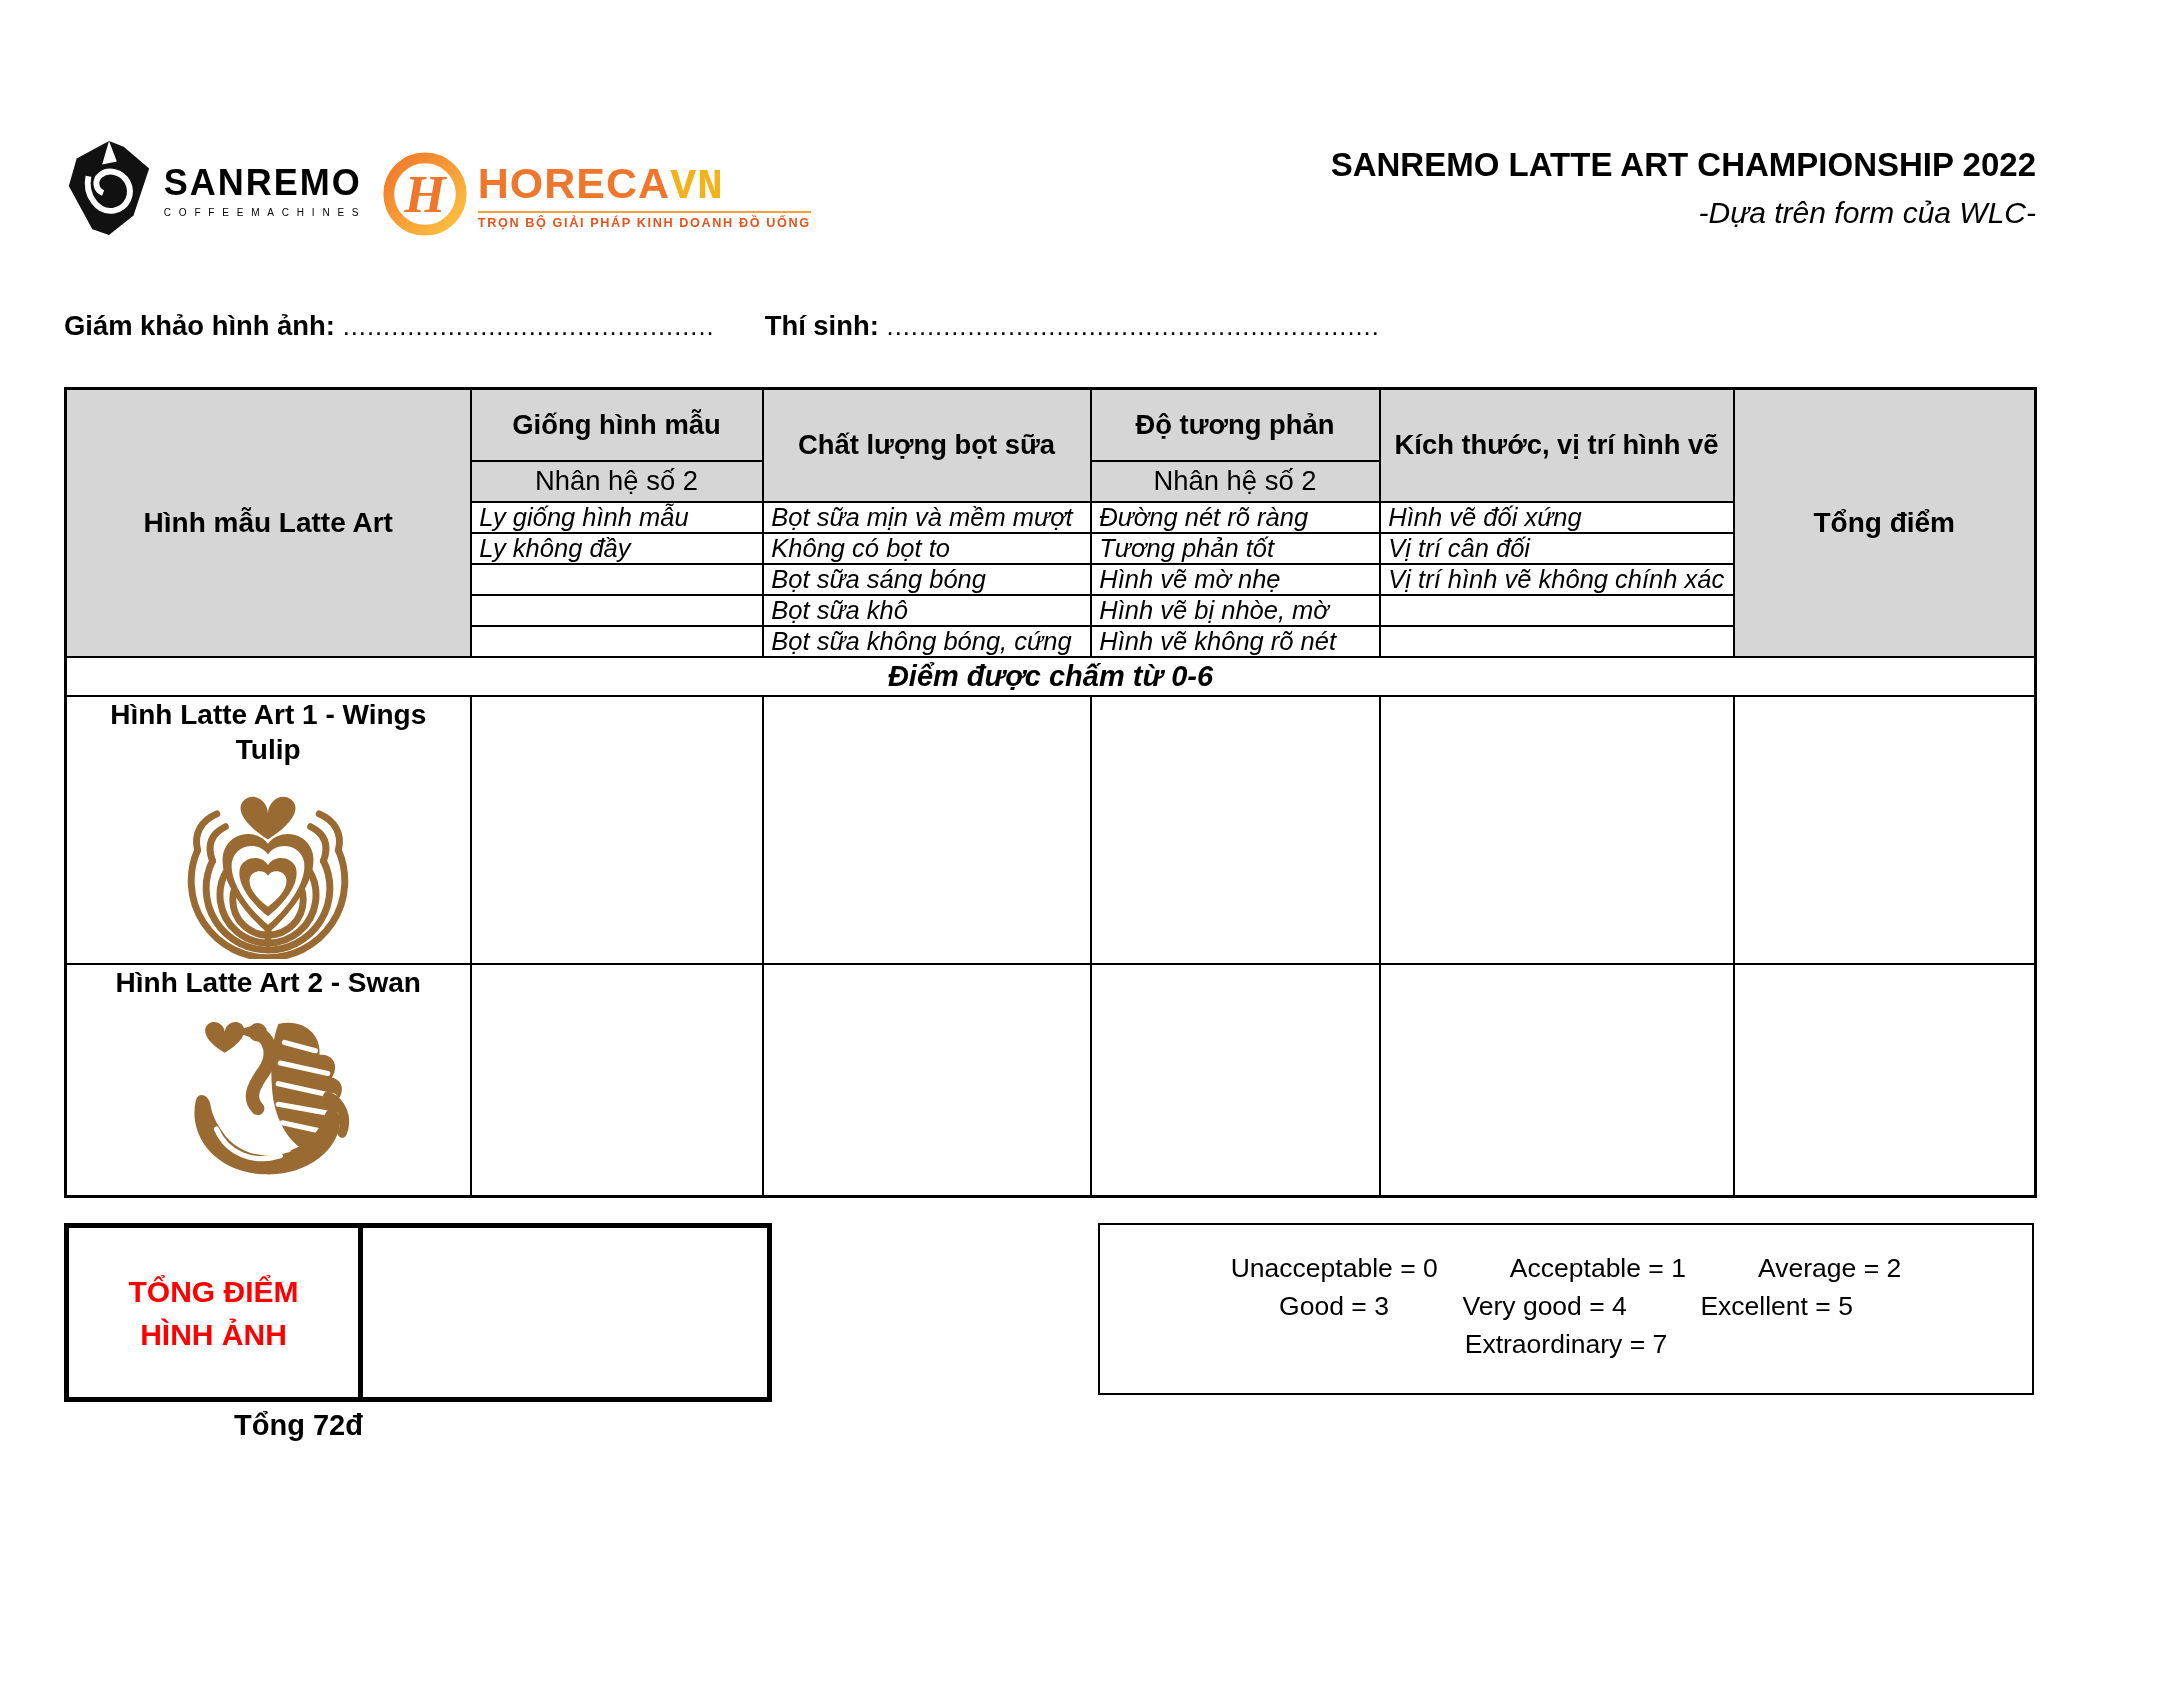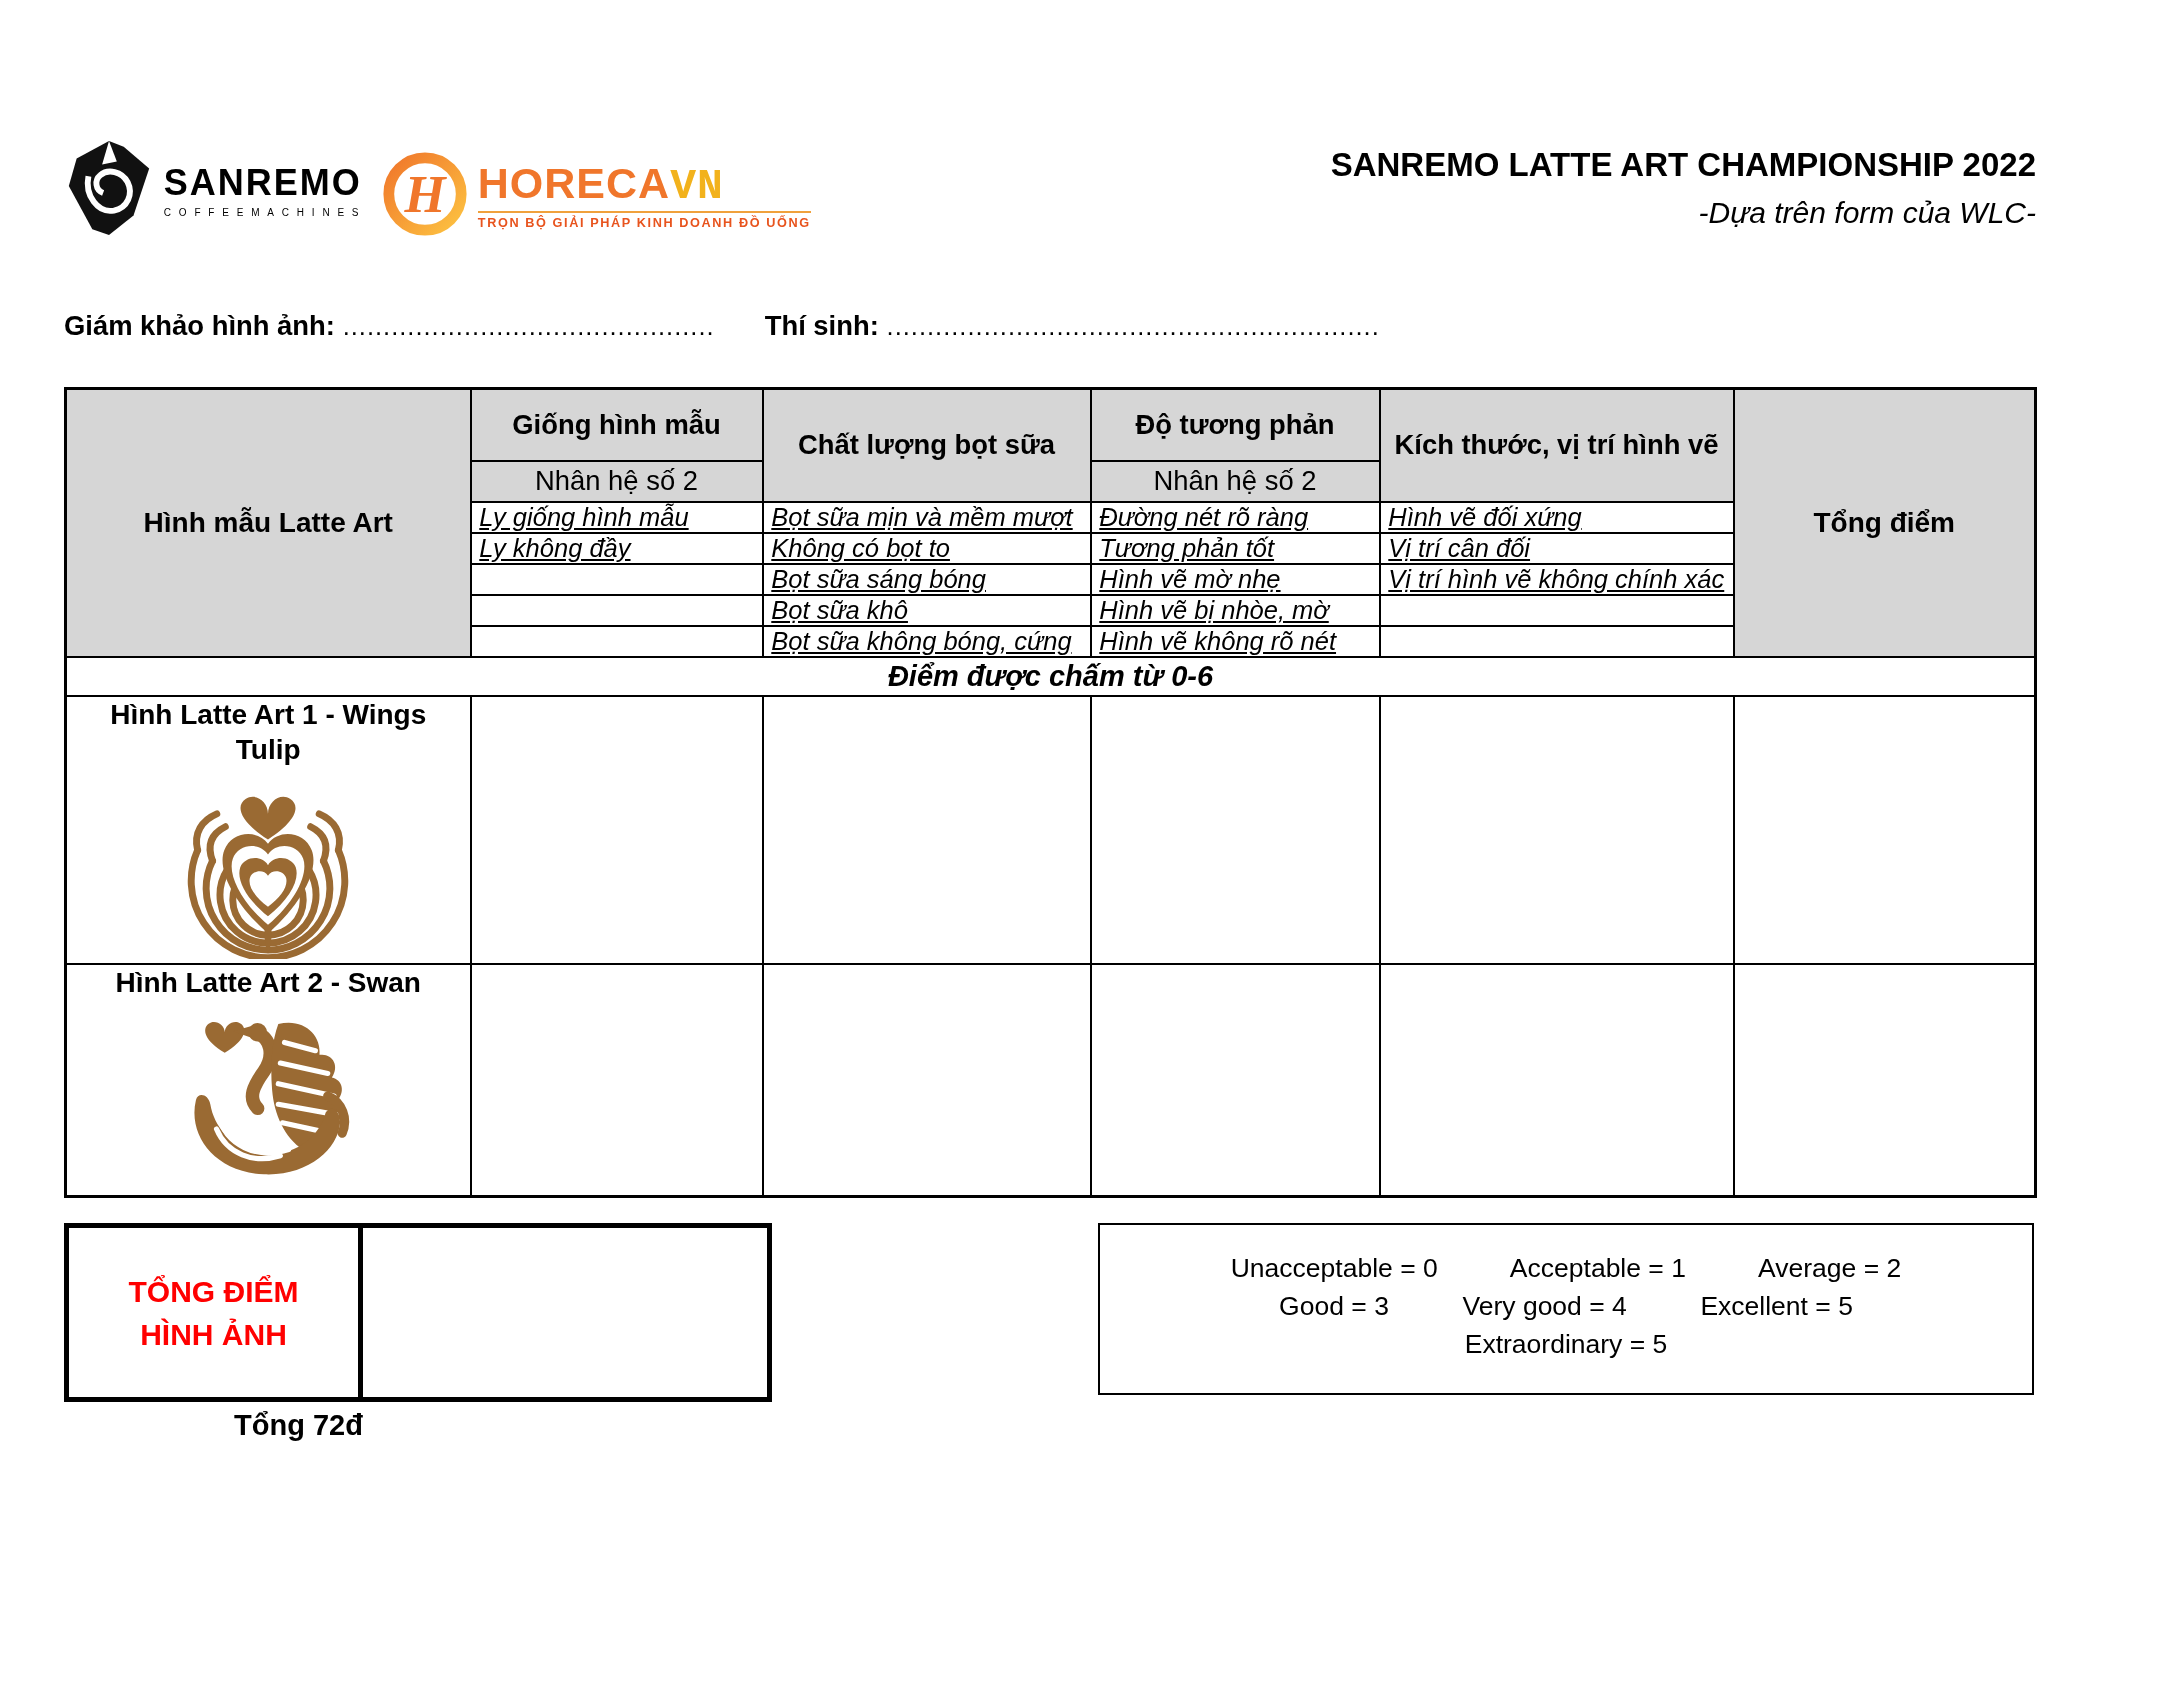--- a/index.html
+++ b/index.html
@@ -39,21 +39,21 @@
               table-layout:fixed;border:3.9px solid #000;}
   table.score td{border:2px solid #000;padding:0 7.8px;overflow:hidden;}
   td.gray{background:#d6d6d6;font-weight:bold;text-align:center;font-size:28px;}
   td.colhead{background:#d6d6d6;font-weight:bold;text-align:center;font-size:27.4px;border-bottom-width:2.9px;}
   td.mult{background:#d6d6d6;font-weight:normal;text-align:center;font-size:27.4px;border-bottom-width:2.9px;}
   td.crit{font-style:italic;font-size:25.5px;text-align:left;padding-left:7.8px;}
   td.note{font-weight:bold;font-style:italic;text-align:center;font-size:29px;
           border-top-width:2.9px;border-bottom-width:2.9px;}
   td.artcell{vertical-align:top;text-align:center;padding-top:3.9px;}
   .art-label{font-weight:bold;font-size:28px;line-height:35px;}
-  .r1{height:72px;} .r2{height:41px;} .rc{height:22px;text-decoration:underline;} .rn{height:39px;}
+  .r1{height:72px;} .r2{height:41px;} .rc{height:22px;} .rn{height:39px;}
   .rart1{height:235px;} .rart2{height:233px;}
 
   
   .total-box{position:absolute;left:64px;top:1223px;width:698px;height:169px;
              border:5.9px solid #000;display:flex;}
   .total-box .cell-label{width:289px;border-right:5.9px solid #000;display:flex;flex-direction:column;
              justify-content:center;align-items:center;}
   .total-box .cell-value{flex:1;}
   .total-red{color:#ff0000;font-weight:bold;font-size:30px;line-height:43px;text-align:center;}
   .total-note{position:absolute;left:176px;top:1409px;width:245px;text-align:center;
@@ -239,17 +239,17 @@
       <div class="total-red">TỔNG ĐIỂM</div>
       <div class="total-red">HÌNH ẢNH</div>
     </div>
     <div class="cell-value"></div>
   </div>
   <div class="total-note">Tổng 72đ</div>
 
   <div class="legend-box">
     <div class="legend-line">Unacceptable = 0          Acceptable = 1          Average = 2</div>
     <div class="legend-line">Good = 3          Very good = 4          Excellent = 5</div>
-    <div class="legend-line">Extraordinary = 5</div>
+    <div class="legend-line">Extraordinary = 7</div>
   </div>
 
 </div>
 
 
 </body></html>

